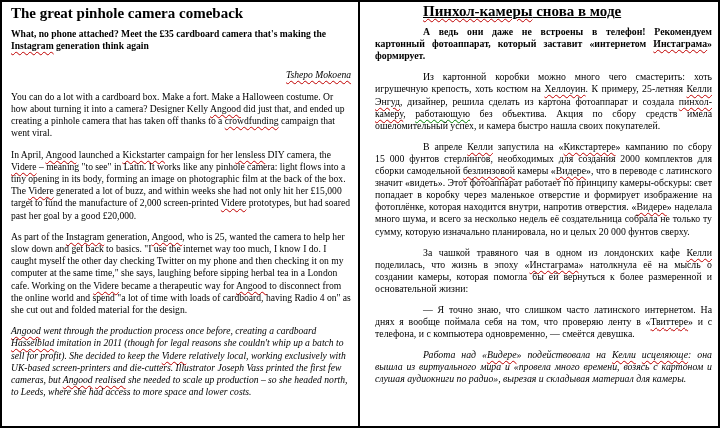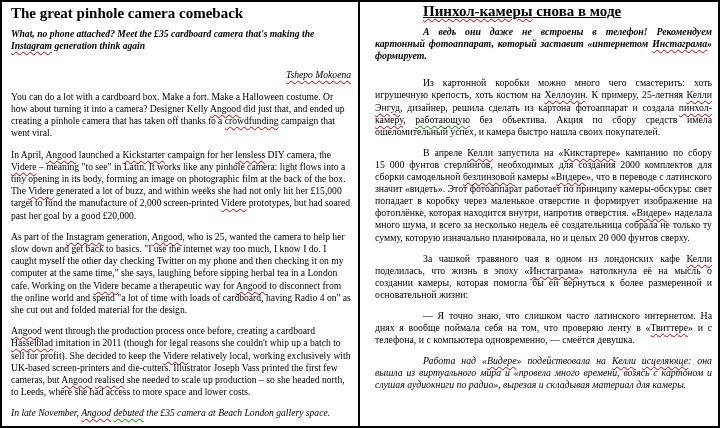--- a/index.html
+++ b/index.html
@@ -27,21 +27,21 @@
     font-size:15px; line-height:12.2px;
     font-weight:bold; margin:0 0 9px;
   }
   .col-right h1.doc-title {
     line-height:12.1px;
     text-decoration:underline;
     text-decoration-thickness:1px;
     text-indent:48px;
     margin:0 0 9px;
   }
-  .subtitle { font-weight:bold; font-style:italic; margin:0 0 15px; }
+  .subtitle { font-weight:bold; margin:0 0 9px; }
   .col-right .subtitle { text-align:justify; text-indent:48px; }
   .byline { font-style:italic; text-align:right; margin:16px 0 10px; }
   .body p { margin:0 0 9px; }
   .col-left .body p { margin:0 0 9px; }
   .col-right .body p { text-align:justify; text-indent:48px; margin:1px 0 9px; }
   .body p:last-child { margin-bottom:0;font-style:italic; }
   
   .m-sp {
     text-decoration-line:underline;
     text-decoration-style:wavy;
@@ -64,21 +64,20 @@
 
   <section class="col col-left">
     <h1 class="doc-title">The great pinhole camera comeback</h1>
     <p class="subtitle"><span>What, no phone attached? Meet the £35 cardboard camera that's making the </span><span class="m-sp">Instagram</span><span> generation think again</span></p>
     <p class="byline"><span class="m-sp">Tshepo Mokoena</span></p>
     <div class="body">
         <p><span>You can do a lot with a cardboard box. Make a fort. Make a Halloween costume. Or how about turning it into a camera? Designer Kelly </span><span class="m-sp">Angood</span><span> did just that, and ended up creating a pinhole camera that has taken off thanks to a </span><span class="m-sp">crowdfunding</span><span> campaign that went viral.</span></p>
         <p><span>In April, </span><span class="m-sp">Angood</span><span> launched a </span><span class="m-sp">Kickstarter</span><span> campaign for her </span><span class="m-sp">lensless</span><span> DIY camera, the </span><span class="m-sp">Videre</span><span> – meaning "to see" in Latin. It works like any pinhole camera: light flows into a tiny opening in its body, forming an image on photographic film at the back of the box. The </span><span class="m-sp">Videre</span><span> generated a lot of buzz, and within weeks she had not only hit her £15,000 target to fund the manufacture of 2,000 screen-printed </span><span class="m-sp">Videre</span><span> prototypes, but had soared past her goal by a good £20,000.</span></p>
         <p><span>As part of the </span><span class="m-sp">Instagram</span><span> generation, </span><span class="m-sp">Angood</span><span>, who is 25, wanted the camera to help her slow down and get back to basics. "I use the internet way too much, I know I do. I caught myself the other day checking Twitter on my phone and then checking it on my computer at the same time," she says, laughing before sipping herbal tea in a London cafe. Working on the </span><span class="m-sp">Videre</span><span> became a therapeutic way for </span><span class="m-sp">Angood</span><span> to disconnect from the online world and spend "a lot of time with loads of cardboard, having Radio 4 on" as she cut out and folded material for the design.</span></p>
         <p><span class="m-sp">Angood</span><span> went through the production process once before, creating a cardboard </span><span class="m-sp">Hasselblad</span><span> imitation in 2011 (though for legal reasons she couldn't whip up a batch to sell for profit). She decided to keep the </span><span class="m-sp">Videre</span><span> relatively local, working exclusively with UK-based screen-printers and die-cutters. Illustrator Joseph Vass printed the first few cameras, but </span><span class="m-sp">Angood</span><span> </span><span class="m-sp">realised</span><span> she needed to scale up production – so she headed north, to Leeds, where she had access to more space and lower costs.</span></p>
-        <p><span>In late November, </span><span class="m-sp">Angood</span><span> </span><span class="m-gr">debuted</span><span> the £35 camera at Beach London gallery space.</span></p>
       </div>
   </section>
 
   <section class="col col-right">
     <h1 class="doc-title"><span class="m-sp">Пинхол-камеры</span><span> снова в моде</span></h1>
     <p class="subtitle"><span>А ведь они даже не встроены в телефон! Рекомендуем картонный фотоаппарат, который заставит «интернетом </span><span class="m-sp">Инстаграма</span><span>» формирует.</span></p>
     <div class="body">
         <p><span>Из картонной коробки можно много чего смастерить: хоть игрушечную крепость, хоть костюм на </span><span class="m-sp">Хеллоуин</span><span>. К примеру, 25-летняя </span><span class="m-sp">Келли Энгуд</span><span>, дизайнер, решила сделать из картона фотоаппарат и создала </span><span class="m-sp">пинхол-камеру</span><span>, </span><span class="m-gr">работающую</span><span> без объектива. Акция по сбору средств имела ошеломительный успех, и камера быстро нашла своих покупателей.</span></p>
         <p><span>В апреле </span><span class="m-sp">Келли</span><span> запустила на «</span><span class="m-sp">Кикстартере</span><span>» кампанию по сбору 15&nbsp;000 фунтов стерлингов, необходимых для создания 2000 комплектов для сборки самодельной </span><span class="m-sp">безлинзовой</span><span> камеры «</span><span class="m-sp">Видере</span><span>», что в переводе с латинского значит «видеть». Этот фотоаппарат работает по принципу камеры-обскуры: свет попадает в коробку через маленькое отверстие и формирует изображение на фотоплёнке, которая находится внутри, напротив отверстия. «</span><span class="m-sp">Видере</span><span>» наделала много шума, и всего за несколько недель её создательница собрала не только ту сумму, которую изначально планировала, но и целых 20&nbsp;000 фунтов сверху.</span></p>
         <p><span>За чашкой травяного чая в одном из лондонских кафе </span><span class="m-sp">Келли</span><span> поделилась, что жизнь в эпоху «</span><span class="m-sp">Инстаграма</span><span>» натолкнула её на мысль о создании камеры, которая помогла бы ей вернуться к более размеренной и основательной жизни:</span></p>

